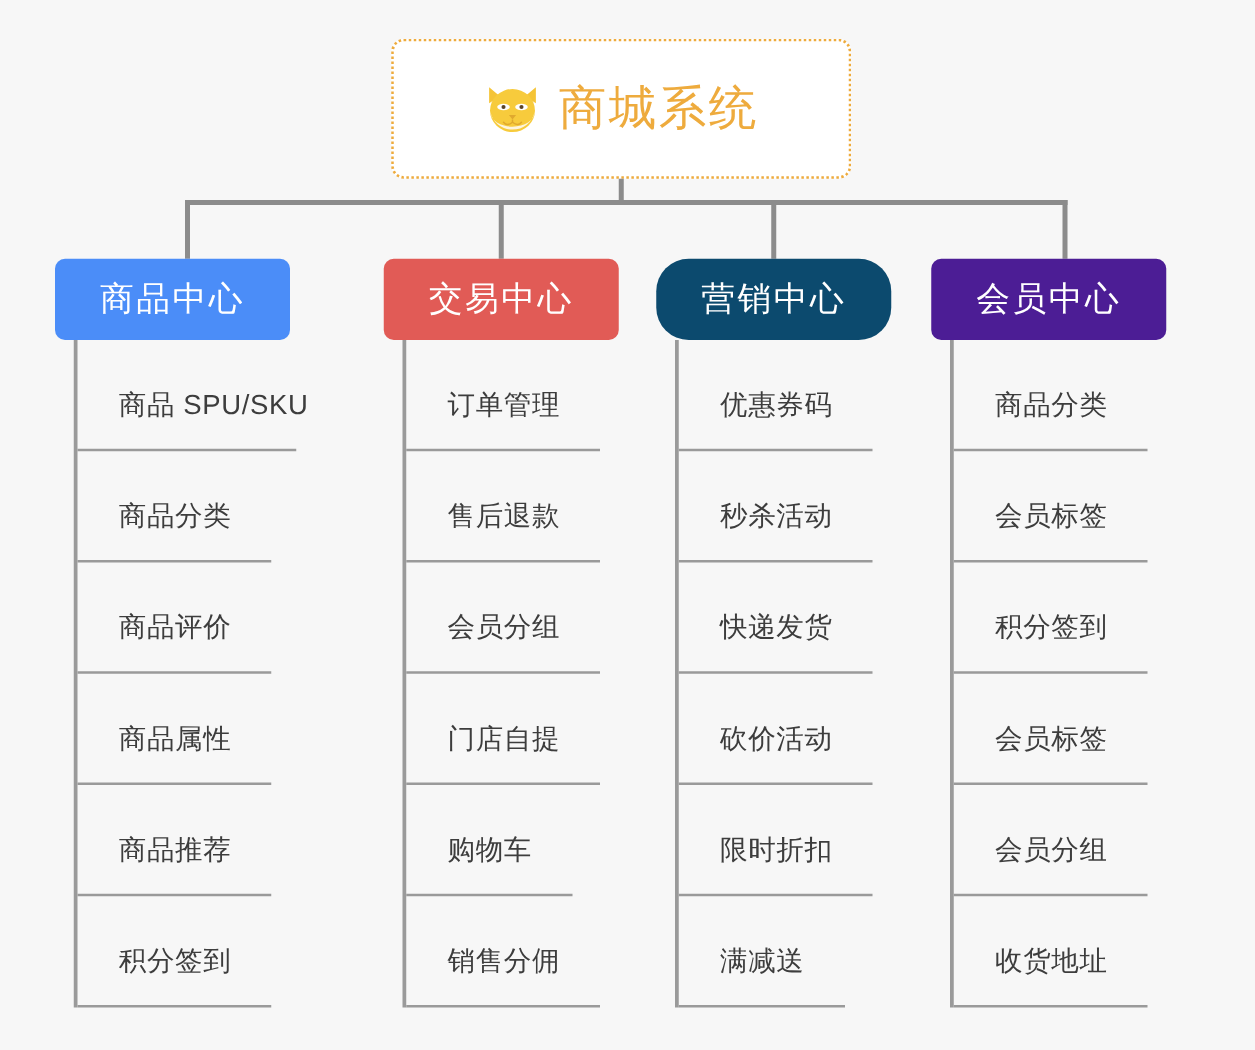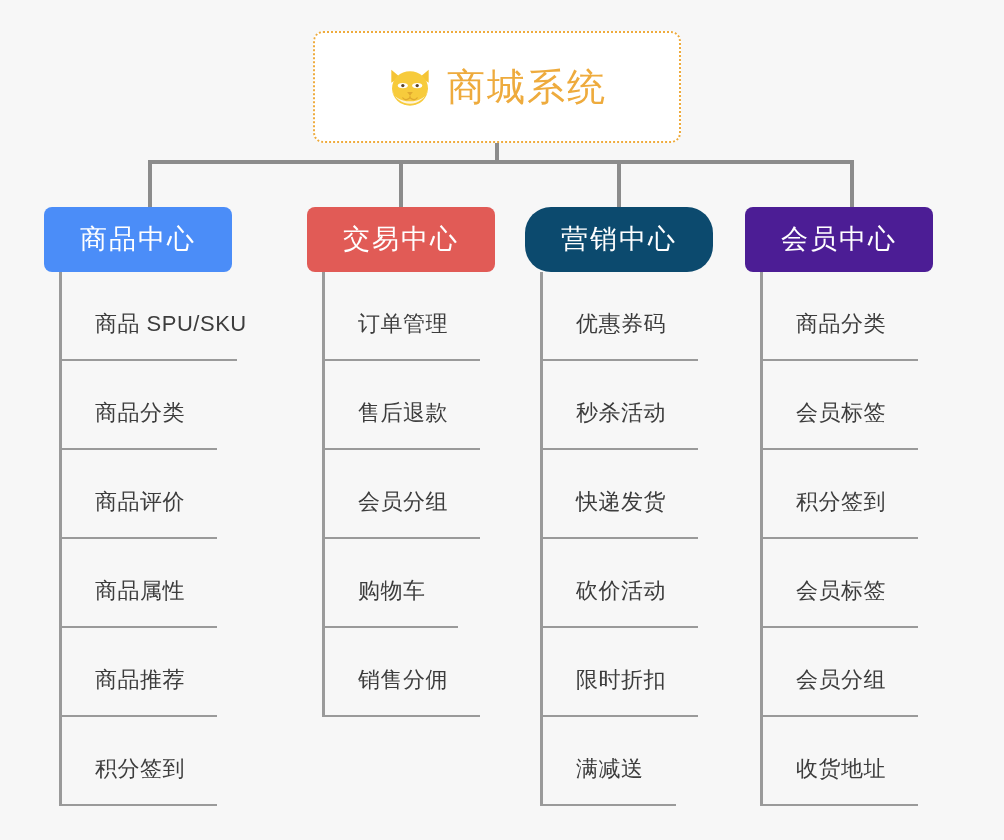--- a/index.html
+++ b/index.html
@@ -188,20 +188,24 @@
         </div>
       <div class="leaf-item">
           <span class="leaf-label">售后退款</span>
           <span class="leaf-underline" style="width:155px;"></span>
         </div>
       <div class="leaf-item">
           <span class="leaf-label">会员分组</span>
           <span class="leaf-underline" style="width:155px;"></span>
         </div>
       <div class="leaf-item">
+          <span class="leaf-label">门店自提</span>
+          <span class="leaf-underline" style="width:155px;"></span>
+        </div>
+      <div class="leaf-item">
           <span class="leaf-label">购物车</span>
           <span class="leaf-underline" style="width:133px;"></span>
         </div>
       <div class="leaf-item">
           <span class="leaf-label">销售分佣</span>
           <span class="leaf-underline" style="width:155px;"></span>
         </div>
     </div>
   </div>
 

